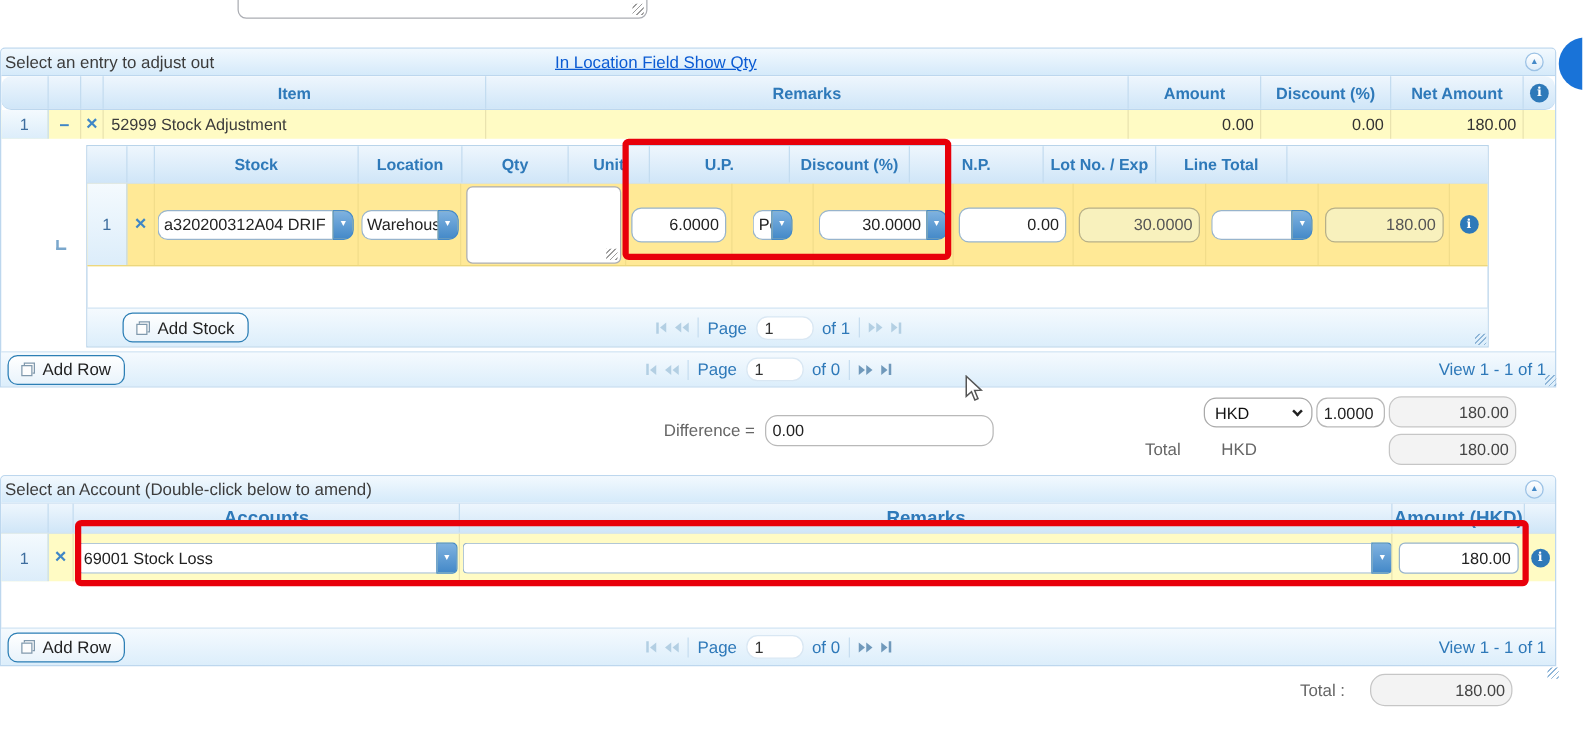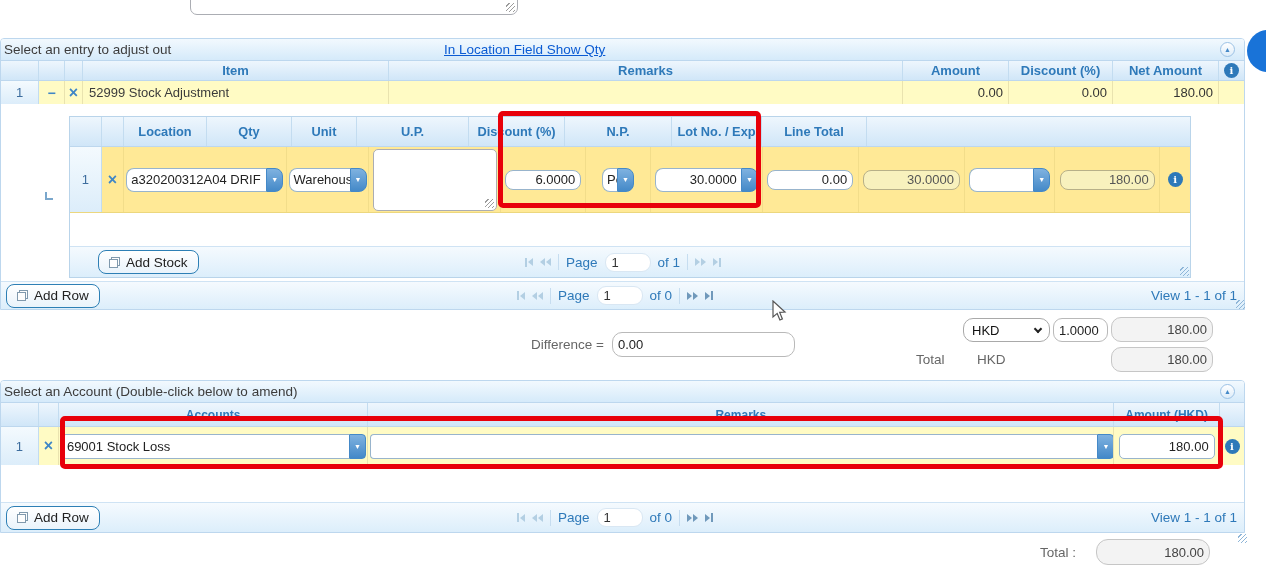--- a/index.html
+++ b/index.html
@@ -36,21 +36,21 @@
   .inumcell { background:linear-gradient(#f4fafe,#dcedfa); color:#3d6d9e; border-right:1px solid #c3dcf0;}
   
   .combo { display:inline-flex; height:24px;text-align:center; }
   .cinp  { background:#fff; border:1px solid #98b4cc; border-right:none; padding:0 4px;
            display:flex; align-items:center; overflow:hidden; white-space:nowrap; color:#222; }
   .ctrg  { width:17px; background:linear-gradient(#7fb2e0,#4489c8); border:1px solid #4489c8;
            display:flex; align-items:center; justify-content:center; cursor:pointer; }
   .ctrg::after { content:"▼"; color:#fff; font-size:7px; }
   .r8 .cinp { border-radius:8px 0 0 8px; } .r8 .ctrg { border-radius:0 8px 8px 0; }
   .r4 .cinp { border-radius:4px 0 0 4px; } .r4 .ctrg { border-radius:0 4px 4px 0; }
-  input.fld { height:20px; border:1px solid #98b4cc; border-radius:8px; background:#fff;
+  input.fld { height:28px; border:1px solid #98b4cc; border-radius:8px; background:#fff;
            padding:0 5px; font:13px "Liberation Sans",sans-serif; color:#222; outline:none; }
   input.ralign { text-align:right; }
   input.roy { background:#f8f1bd; border-color:#b7b088; color:#555; }
   input.rog { background:#f3f3f3; border-color:#c6c6c6; color:#444; border-radius:10px; }
   .tabox { background:#fff; border:1px solid #abadb3; border-radius:5px; position:relative; }
   .rhatch { position:absolute; right:2px; bottom:2px; width:9px; height:9px;
            background:repeating-linear-gradient(135deg, transparent 0 2px, #9c9c9c 2px 3px); }
   .bhatch { position:absolute; width:9px; height:9px;
            background:repeating-linear-gradient(135deg, transparent 0 2px, #8fb6d8 2px 3px); }
   
@@ -95,21 +95,21 @@
     <span class="rhatch"></span>
   </div>
 
   <div class="panel" style="left:0; top:38px; width:1245px; height:272px;">
     <div class="phead">
       <span>Select an entry to adjust out</span>
       <span class="plink" style="left:443px;">In Location Field Show Qty</span>
       <span class="collapsebtn"></span>
     </div>
 
-    <div class="colrow" style="height:20px; font-size:13px;">
+    <div class="colrow" style="height:27px; font-size:13px;border-radius:8px;">
       <div class="hcell" style="width:38px;"></div>
       <div class="hcell" style="width:26px;"></div>
       <div class="hcell" style="width:18px;"></div>
       <div class="hcell" style="width:306px;">Item</div>
       <div class="hcell" style="width:514px;">Remarks</div>
       <div class="hcell" style="width:106px;">Amount</div>
       <div class="hcell" style="width:104px;">Discount (%)</div>
       <div class="hcell" style="width:106px;">Net Amount</div>
       <div class="hcell" style="width:25px; border-right:none;">
         <span class="infoico"></span>
@@ -127,20 +127,21 @@
       <div class="dcell right" style="width:106px;">180.00</div>
       <div class="dcell" style="width:25px; border-right:none;"></div>
     </div>
 
     <span class="lmark" style="left:44px; top:153px;"></span>
 
     <div class="igrid" style="left:68px; top:77px; width:1122px; height:162px;">
       <div class="colrow" style="height:30px; font-size:12.8px;">
         <div class="hcell" style="width:32px;"></div>
         <div class="hcell" style="width:22px;"></div>
+        <div class="hcell" style="width:163px;">Stock</div>
         <div class="hcell" style="width:83px;">Location</div>
         <div class="hcell" style="width:85px;">Qty</div>
         <div class="hcell" style="width:65px;">Unit</div>
         <div class="hcell" style="width:112px;">U.P.</div>
         <div class="hcell" style="width:96px;">Discount (%)</div>
         <div class="hcell" style="width:107px;">N.P.</div>
         <div class="hcell" style="width:90px;">Lot No. / Exp</div>
         <div class="hcell" style="width:105px;">Line Total</div>
         <div class="hcell" style="width:30px; border-right:none;"></div>
       </div>
@@ -278,21 +279,21 @@
   <span class="lbl" style="left:916px; top:352px;">Total</span>
   <span class="lbl" style="left:977px; top:352px;">HKD</span>
   <input class="fld ralign rog" readonly="" style="position: absolute; left: 1111px; top: 347px; width: 102px; height: 25px;" value="180.00">
 
   <div class="panel" style="left:0; top:380px; width:1245px; height:153px;">
     <div class="phead">
       <span>Select an Account (Double-click below to amend)</span>
       <span class="collapsebtn"></span>
     </div>
 
-    <div class="colrow" style="height:24px; font-size:12px;">
+    <div class="colrow" style="height:24px; font-size:15px;">
       <div class="hcell" style="width:38px;"></div>
       <div class="hcell" style="width:20px;"></div>
       <div class="hcell" style="width:310px;">Accounts</div>
       <div class="hcell" style="width:747px;">Remarks</div>
       <div class="hcell" style="width:106px;">Amount (HKD)</div>
       <div class="hcell" style="width:24px; border-right:none;"></div>
     </div>
 
     <div class="drow" style="height:38px;">
       <div class="dcell numcell" style="width:38px; justify-content:center;">1</div>

